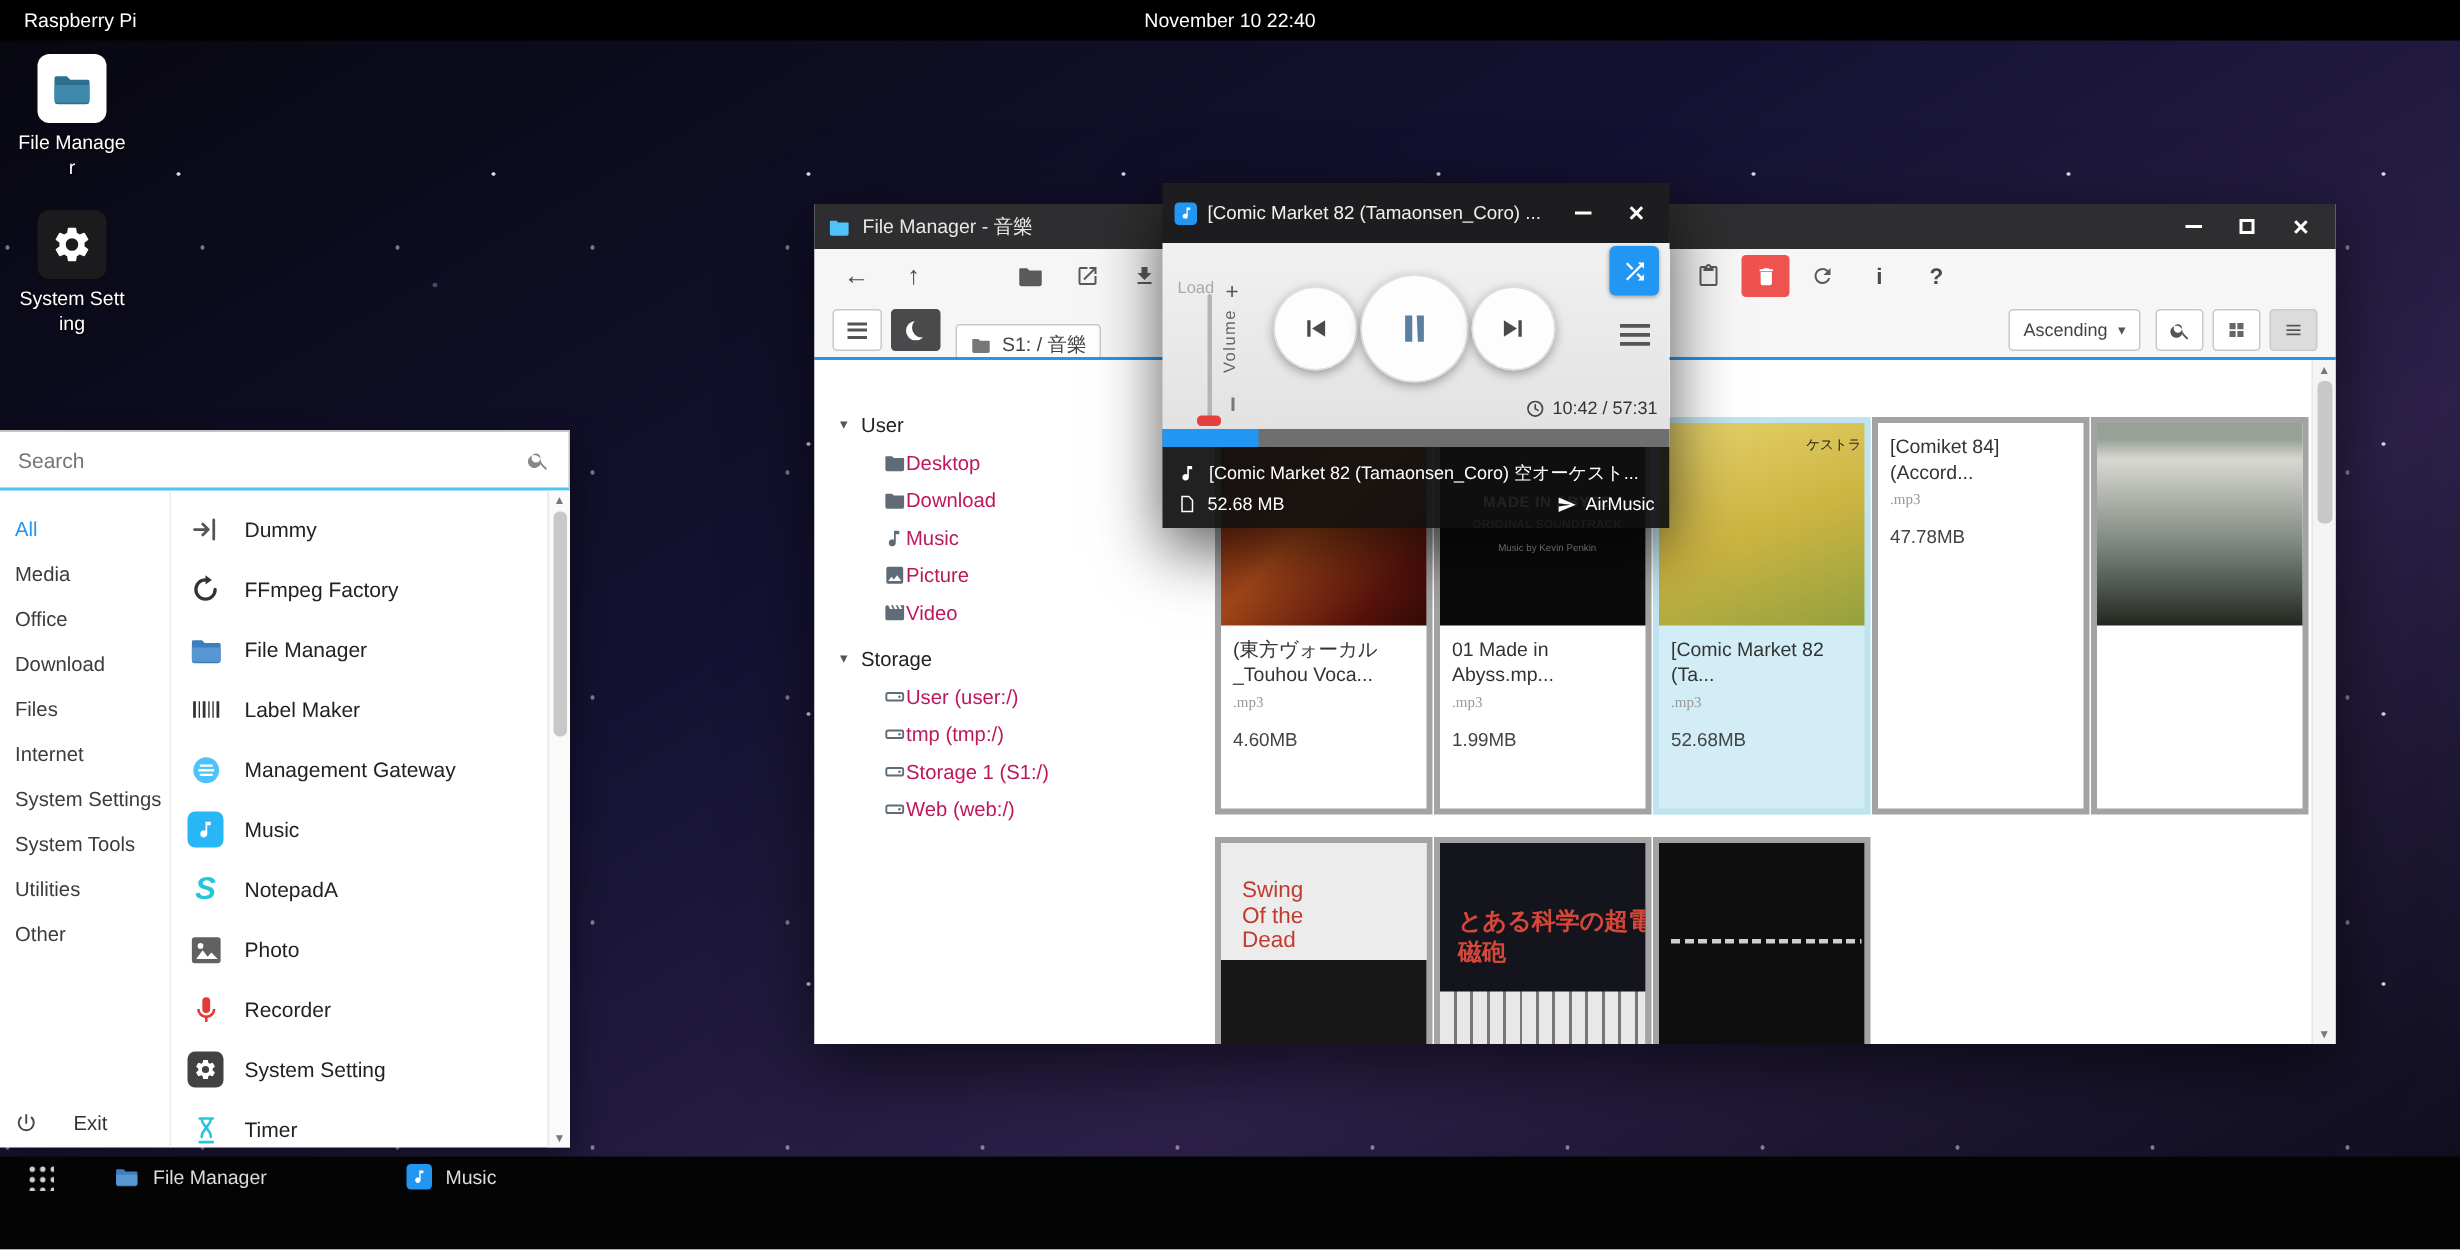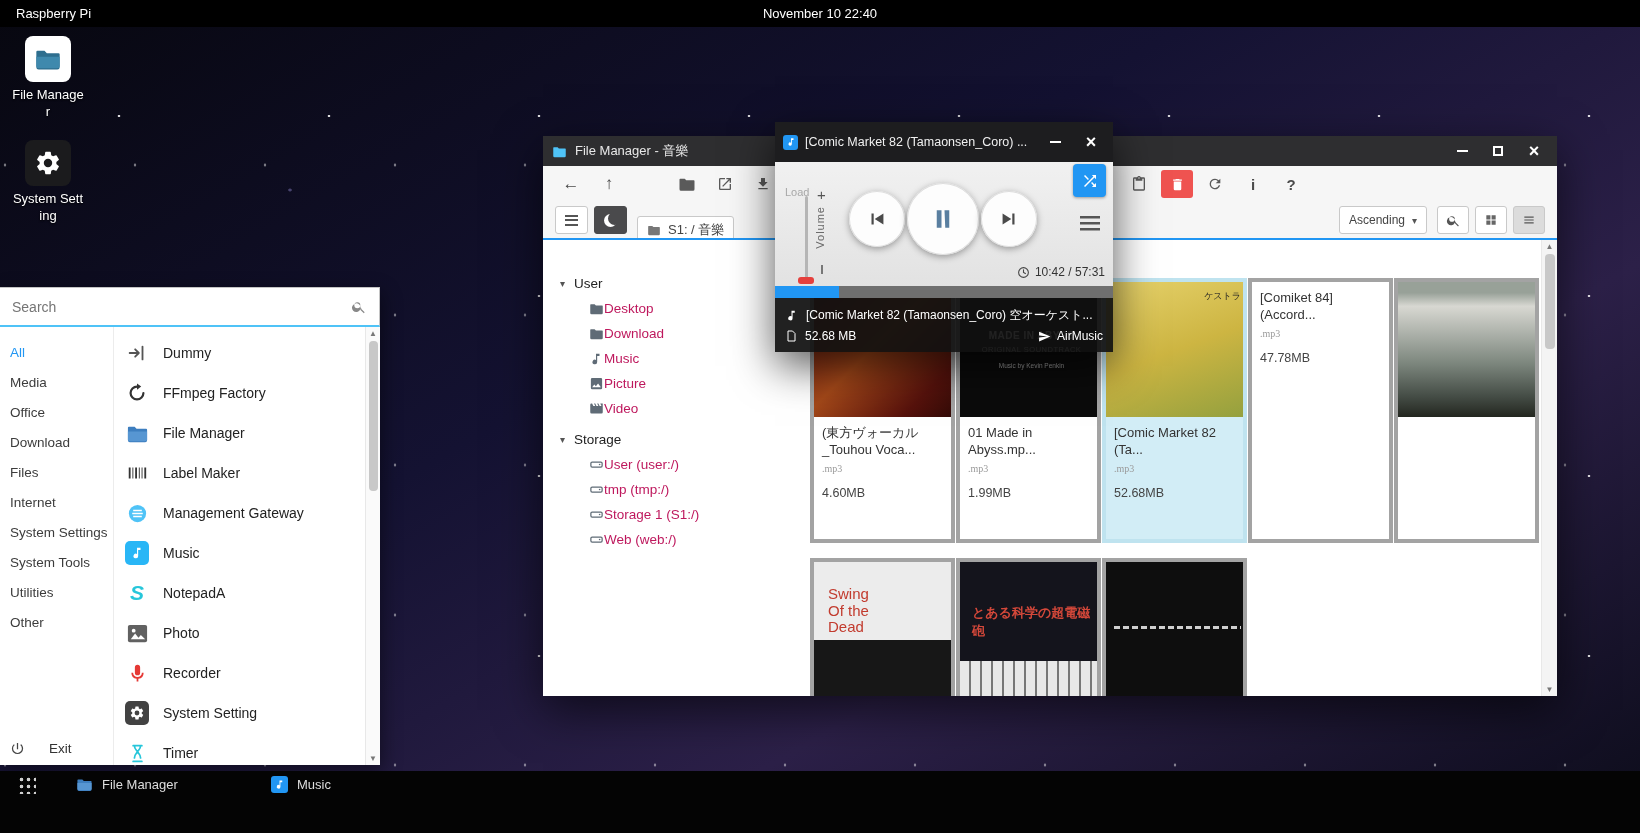--- a/index.html
+++ b/index.html
@@ -76,21 +76,21 @@
   .art3 .orch{position:absolute;top:8px;right:8px;font-size:9px;color:#222;}
   .art4{background:linear-gradient(120deg,#efdde6,#d6ecde 55%,#e9d8ec);border-left:9px solid #0c0c0c;border-bottom:12px solid #0c0c0c;border-top:4px solid #0c0c0c;border-right:4px solid #0c0c0c;text-align:right;padding:12px 8px 0;color:#3a3a3a;}
   .art4 .k1{font-size:9px;font-weight:bold;}
   .art4 .k2{font-size:8px;}
   .art4 .k0{font-size:6px;color:#666;margin-bottom:14px;}
   .art5{background:linear-gradient(#98a198 8%,#d8d8d2 18%,#7d877e 60%,#444c45 85%,#23261f);}
   .art6{background:linear-gradient(#ececec 58%,#171717 58%);}
   .art6 .sw{position:absolute;top:24px;left:14px;color:#c23b2e;font-weight:normal;font-size:15px;line-height:1.1;}
   .art7{background:#14141c;}
   .art7::after{content:"";position:absolute;bottom:0;left:0;right:0;height:36px;background:repeating-linear-gradient(90deg,#e8e8e8 0 9px,#777 9px 11px);}
-  .art7 .rg{position:absolute;top:42px;left:12px;color:#d4483a;font-size:13px;font-weight:bold;}
+  .art7 .rg{position:absolute;top:42px;left:12px;color:#d4483a;font-size:16px;font-weight:bold;}
   .art8{background:#0e0e0e;}
   .art8::after{content:"";position:absolute;top:64px;left:8px;right:8px;height:3px;background:repeating-linear-gradient(90deg,#cfcfcf 0 6px,transparent 6px 9px);}
   
   .mp{position:absolute;left:775px;top:122px;width:338px;height:230px;z-index:9;box-shadow:0 14px 40px rgba(0,0,0,.65);display:flex;flex-direction:column;}
   .mp-title{height:40px;background:#1d1d1f;color:#f0f0f0;font-size:12.5px;display:flex;align-items:center;gap:7px;padding:0 8px;}
   .mp-body{position:relative;flex:1;background:linear-gradient(#f1f1f1,#e2e2e2);}
   .mp-load{position:absolute;left:10px;top:24px;font-size:11px;color:#a8a8a8;}
   .vol-plus{position:absolute;left:42px;top:24px;font-size:15px;color:#555;cursor:pointer;}
   .vol-label{position:absolute;left:39px;top:44px;writing-mode:vertical-rl;transform:rotate(180deg);font-size:11px;color:#666;letter-spacing:1px;}
   .vol-track{position:absolute;left:30px;top:34px;width:3px;height:86px;background:#b5b5b5;border-radius:2px;cursor:pointer;}

